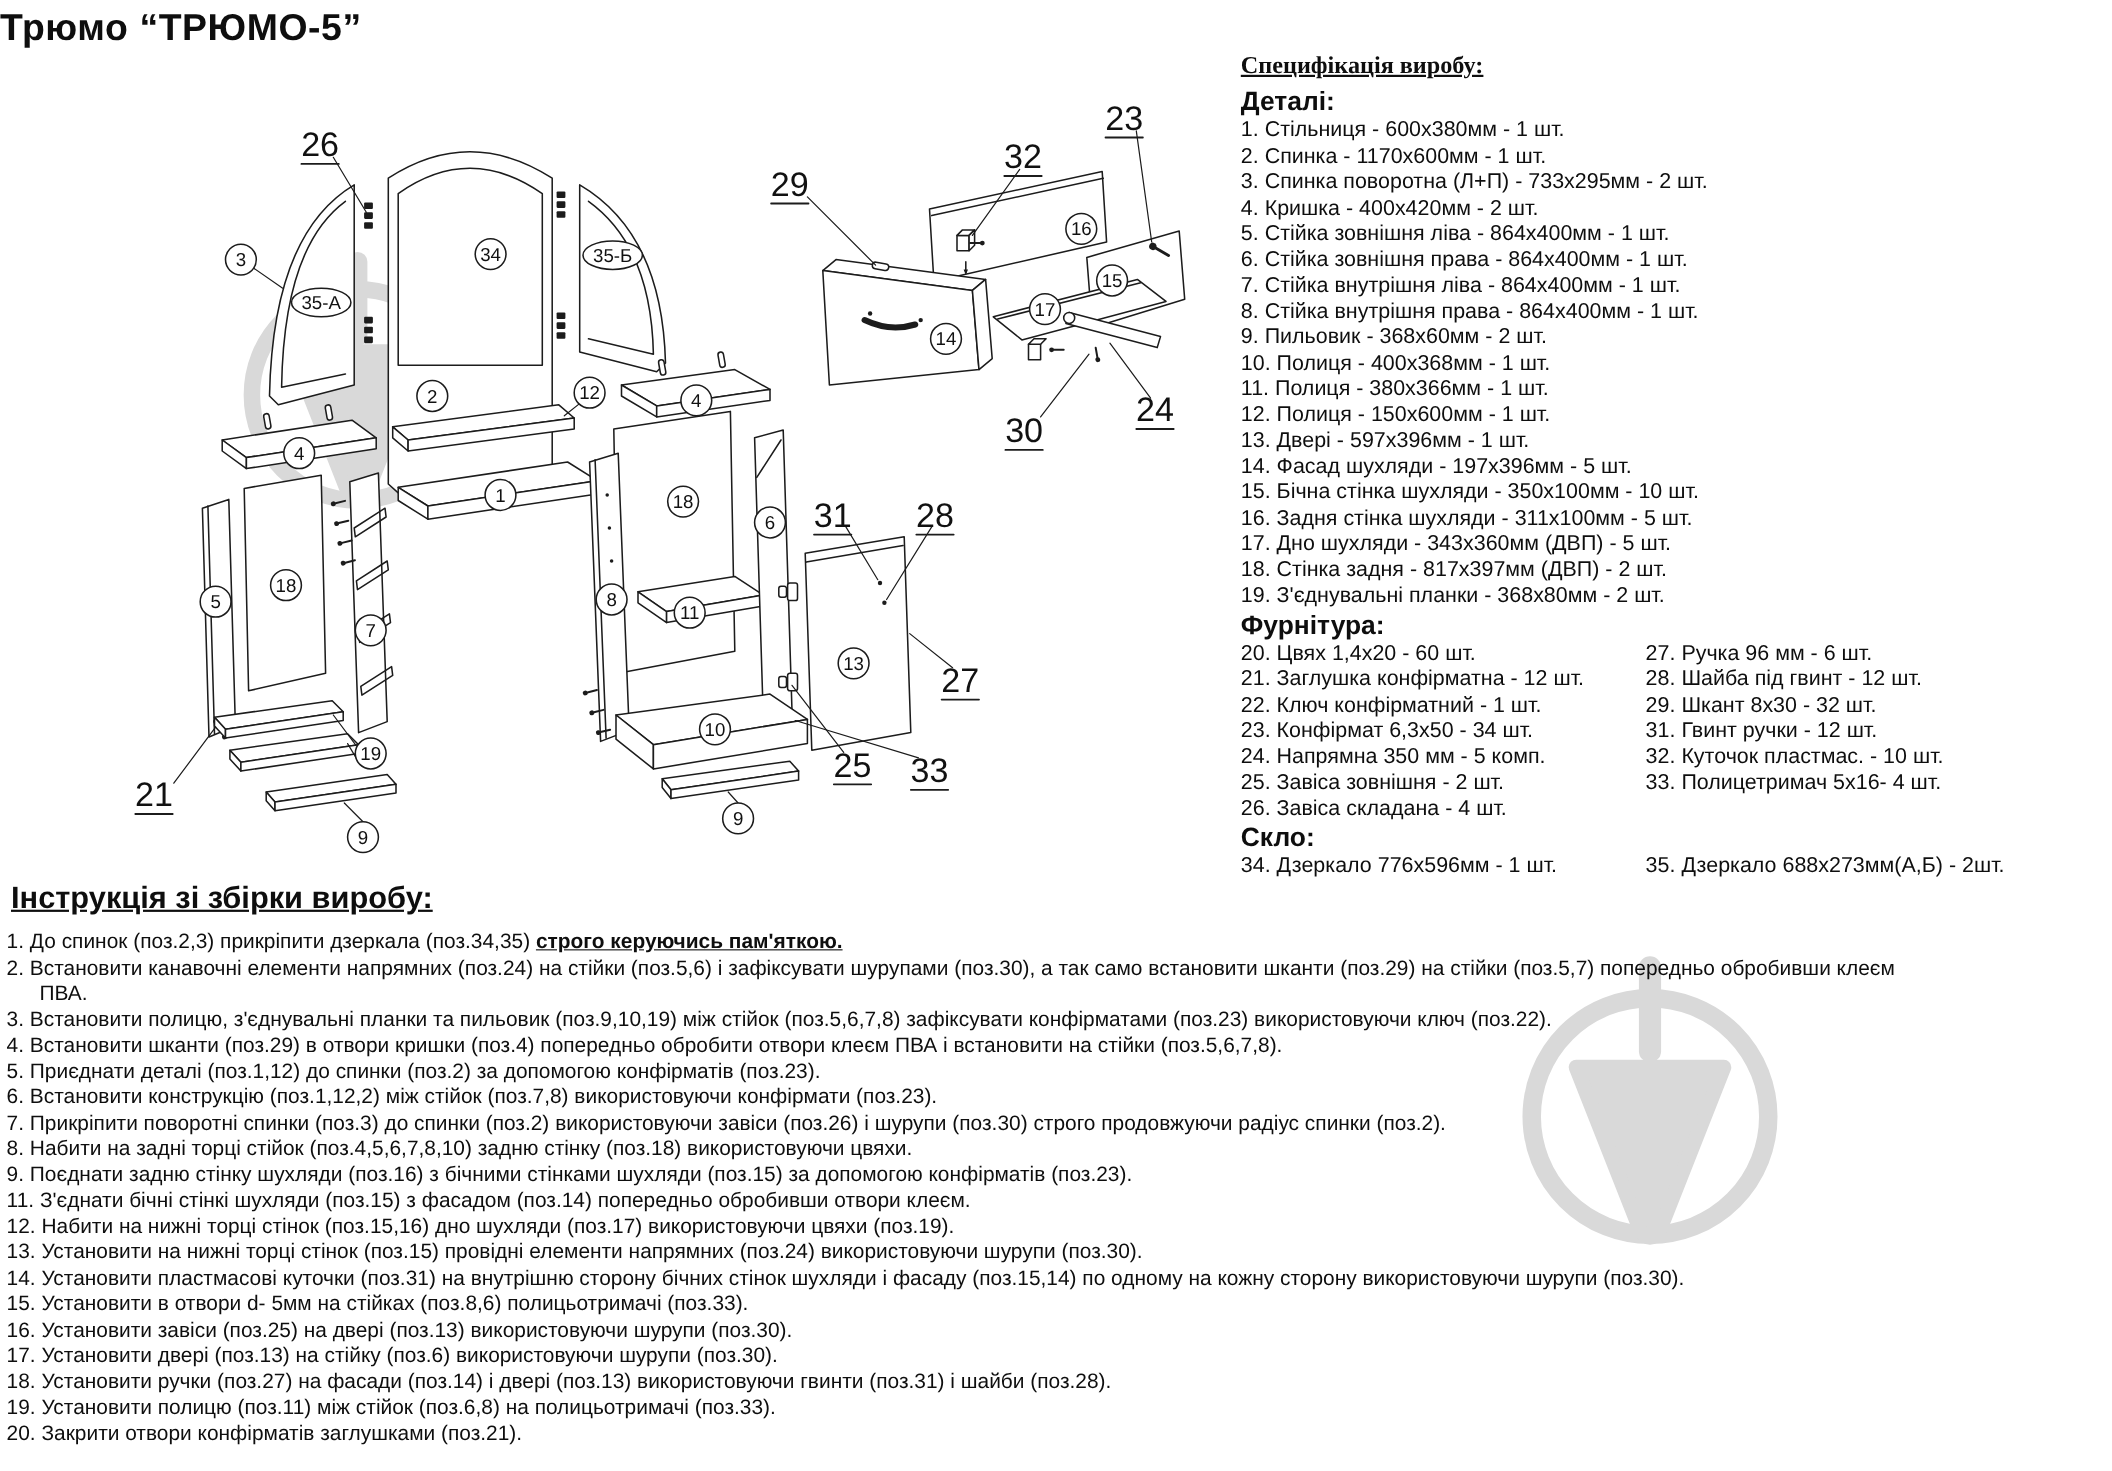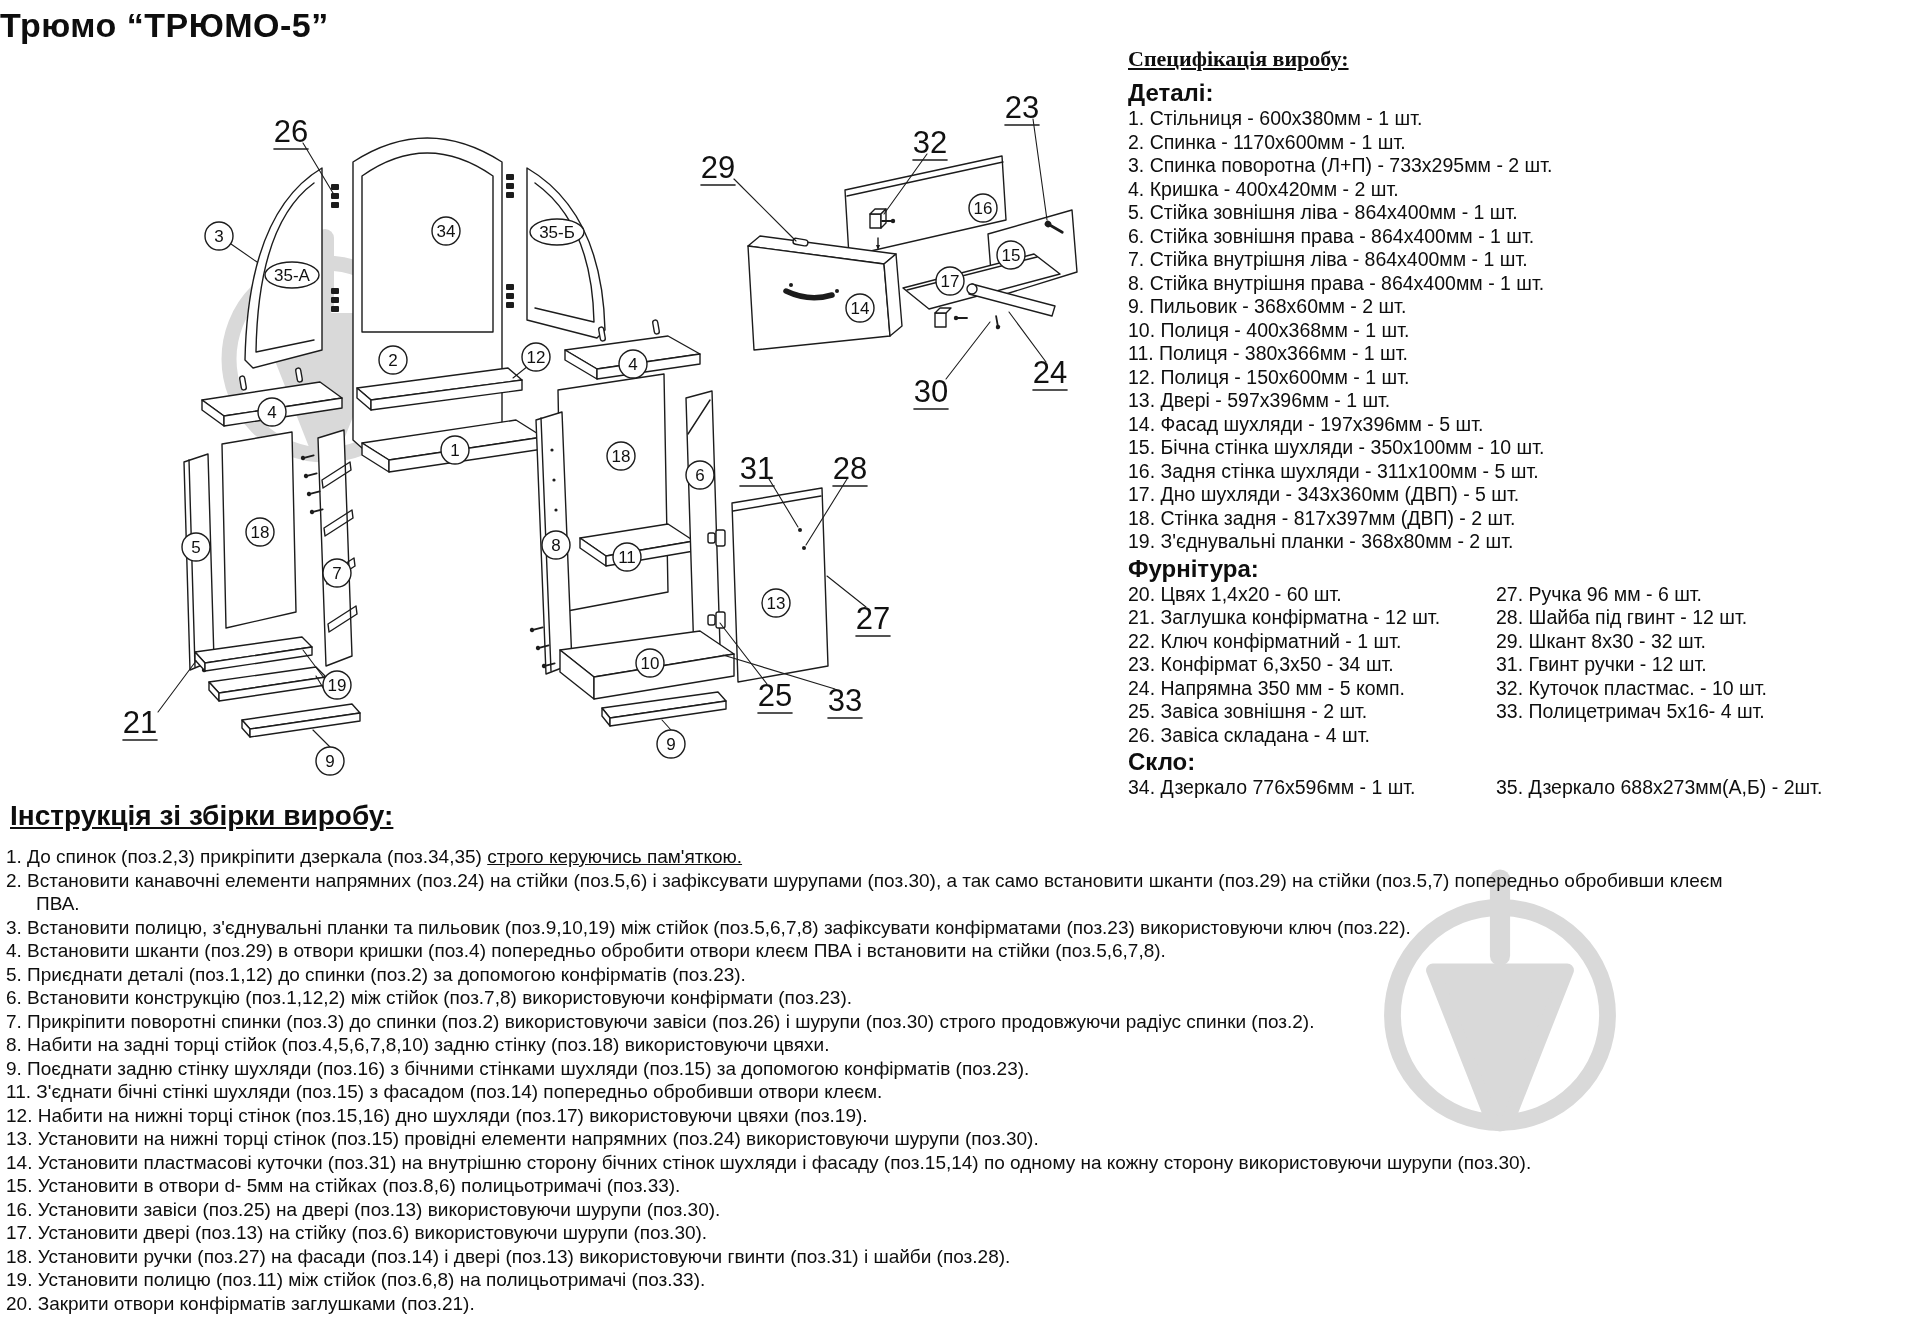--- a/index.html
+++ b/index.html
@@ -14,21 +14,21 @@
   .spec{position:absolute;left:1128px;top:44px;width:790px;z-index:2;}
   .spec-heading{font-size:22px;font-weight:bold;text-decoration:underline;line-height:30px;margin-bottom:4px;font-family:Liberation Serif, serif;}
   .spec-sub{font-size:24px;font-weight:bold;line-height:29px;}
   .spec-item{font-size:19.5px;line-height:23.5px;white-space:nowrap;}
   .cols{display:flex;}
   .col-l{width:332px;flex:0 0 332px;}
   .col-r{flex:1;margin-left:36px;}
   .instructions{position:absolute;left:6px;top:762px;width:1910px;z-index:2;margin-top:38px;}
   .instr-heading{display:inline-block;font-size:28px;font-weight:bold;text-decoration:underline;margin-bottom:13px;margin-left:4px;}
   .instr-item{font-size:19px;line-height:23.5px;white-space:nowrap;}
-  .instr-item .emph{font-weight:normal;text-decoration:underline;}
+  .instr-item .emph{font-weight:bold;text-decoration:underline;}
   .wrap-line{padding-left:30px;}
   svg text{font-family:"Liberation Sans",sans-serif;}
 </style>
 </head>
 <body>
 
 <div class="page">
 
   <svg class="layer wm-layer" width="1920" height="1337" viewBox="0 0 1920 1337">
     <defs>

